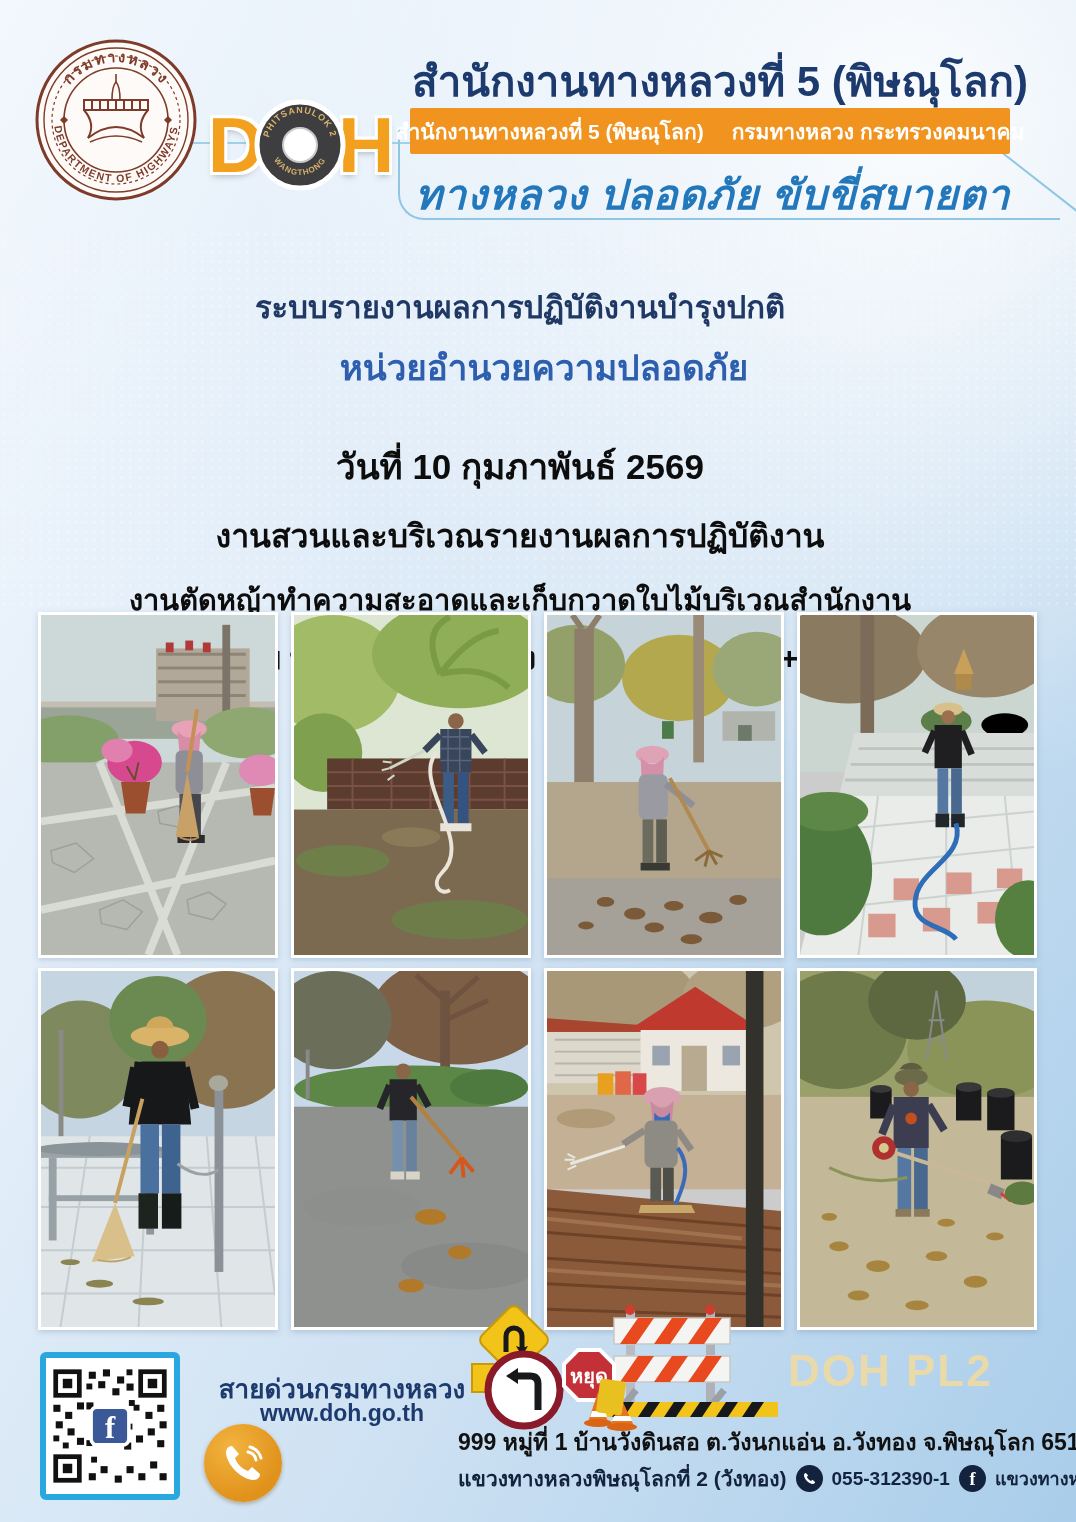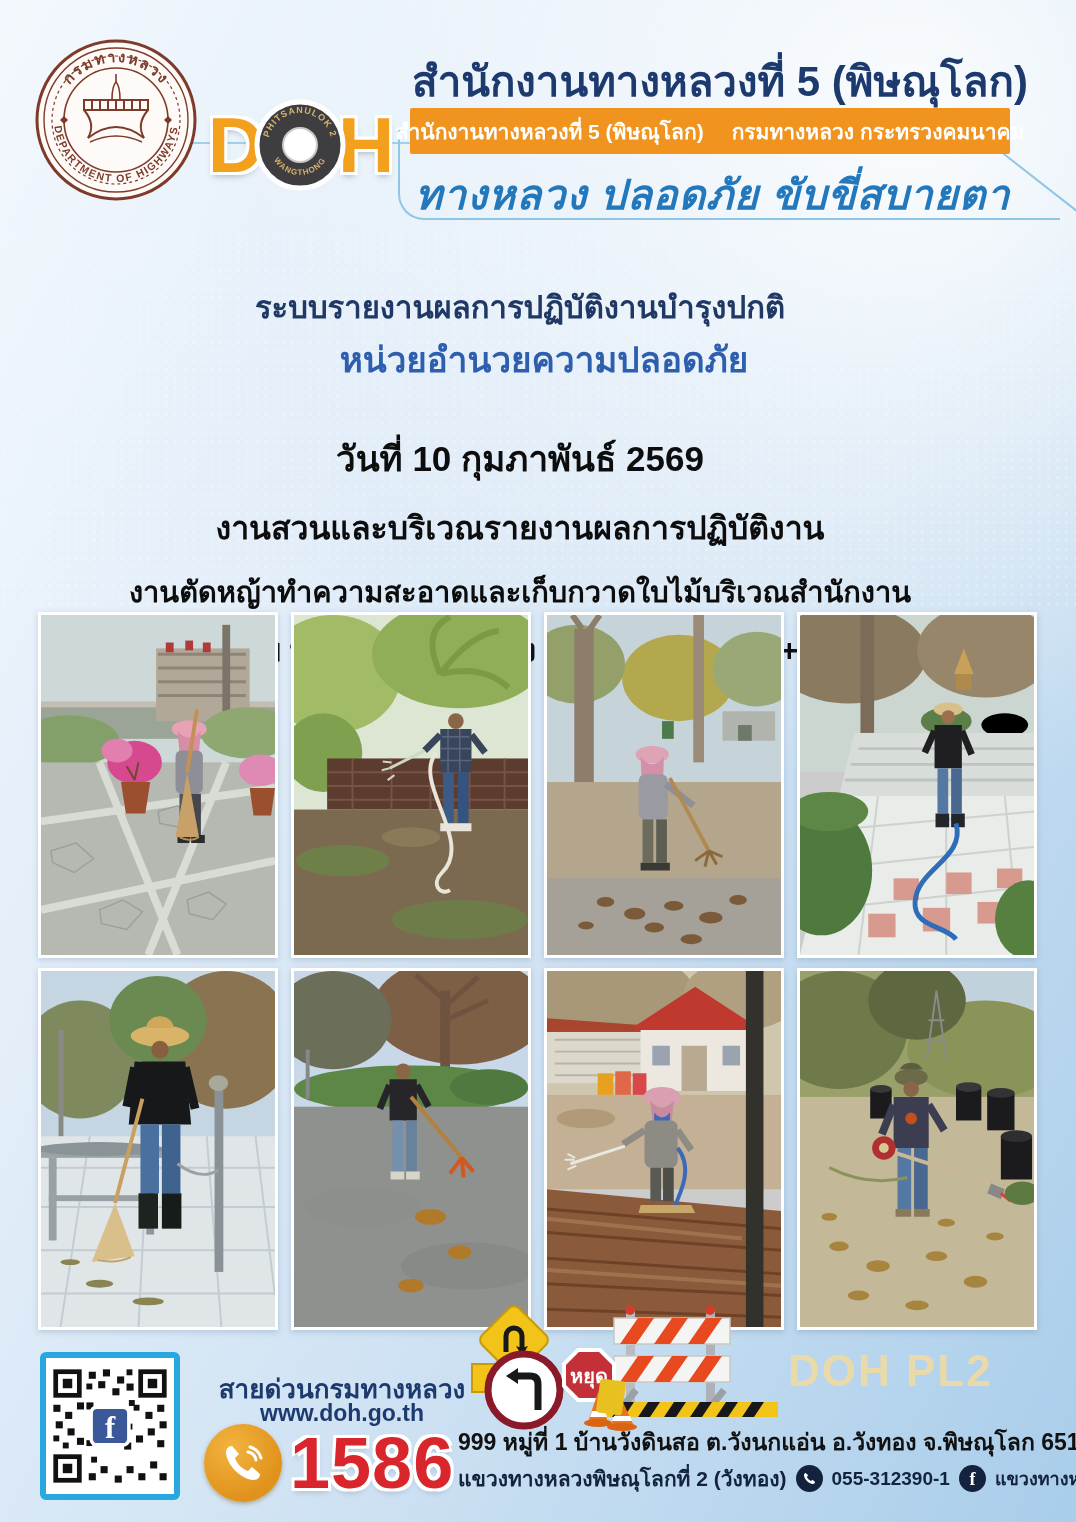--- a/index.html
+++ b/index.html
@@ -41,21 +41,21 @@
     color:#2377bb; letter-spacing:1px; white-space:nowrap;
   }
   .slogan-underline {
     position:absolute; left:398px; top:128px; width:662px; height:92px;
     border-left:2px solid #8ec6e4; border-bottom:2px solid #8ec6e4; border-bottom-left-radius:26px;
   }
 
   
   .report { position:absolute; left:0; top:282px; width:1040px; text-align:center; }
   .rpt-system { font-size:31px; font-weight:700; color:#1f3864; }
-  .rpt-unit { font-size:35px; font-weight:800; color:#2d5fae; margin-top:0;padding-left:48px; }
+  .rpt-unit { font-size:35px; font-weight:800; color:#2d5fae; margin-top:8px;padding-left:48px; }
   .rpt-date { font-size:35px; font-weight:800; color:#0d0d0d; margin-top:44px; }
   .rpt-task1 { font-size:32px; font-weight:800; color:#0d0d0d; margin-top:16px; }
   .rpt-task2 { font-size:29px; font-weight:800; color:#0d0d0d; margin-top:16px;font-family:Liberation Serif, serif; }
   .rpt-task3 { font-size:31px; font-weight:800; color:#0d0d0d; margin-top:10px; }
 
   
   .photos {
     position:absolute; left:38px; top:612px; width:1000px;
     display:grid; grid-template-columns:repeat(4,240px); grid-template-rows:346px 362px;
     column-gap:13px; row-gap:10px;
@@ -546,21 +546,20 @@
 
     <div class="hotline-label">สายด่วนกรมทางหลวง</div>
     <div class="hotline-web">www.doh.go.th</div>
     <div class="hotline-row">
       <div class="phone-badge">
         <svg width="46" height="46" viewBox="0 0 46 46">
           <path d="M12 6 C8 6 6 9 6 13 c1 12 15 26 27 27 4 0 7 -2 7 -6 l-8 -7 -4 4 c-6 -2 -11 -7 -13 -13 l4 -4 z" fill="#fff"></path>
           <path d="M28 12 a10 10 0 0 1 8 8 M30 7 a16 16 0 0 1 11 11" stroke="#fff" stroke-width="3" fill="none" stroke-linecap="round"></path>
         </svg>
       </div>
-      <div class="hotline-number">1586</div>
     </div>
 
     <div class="signs">
       <svg viewBox="0 0 315 132">
         <g>
           <rect x="158" y="8" width="9" height="100" fill="#b8bcc2"></rect>
           <rect x="238" y="8" width="9" height="100" fill="#aeb2b8"></rect>
           <circle cx="162" cy="8" r="5" fill="#d23c2c"></circle>
           <circle cx="242" cy="8" r="5" fill="#d23c2c"></circle>
           <g>

